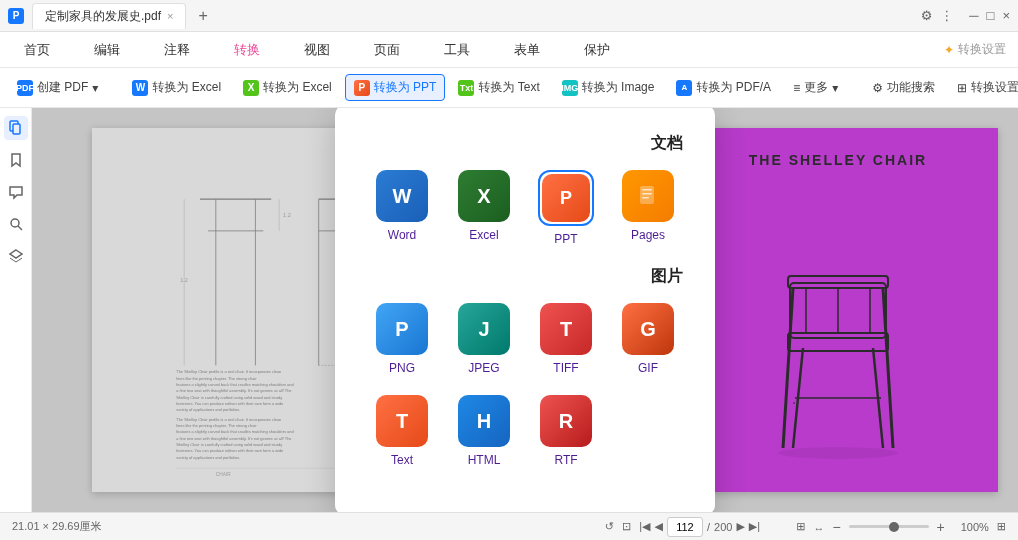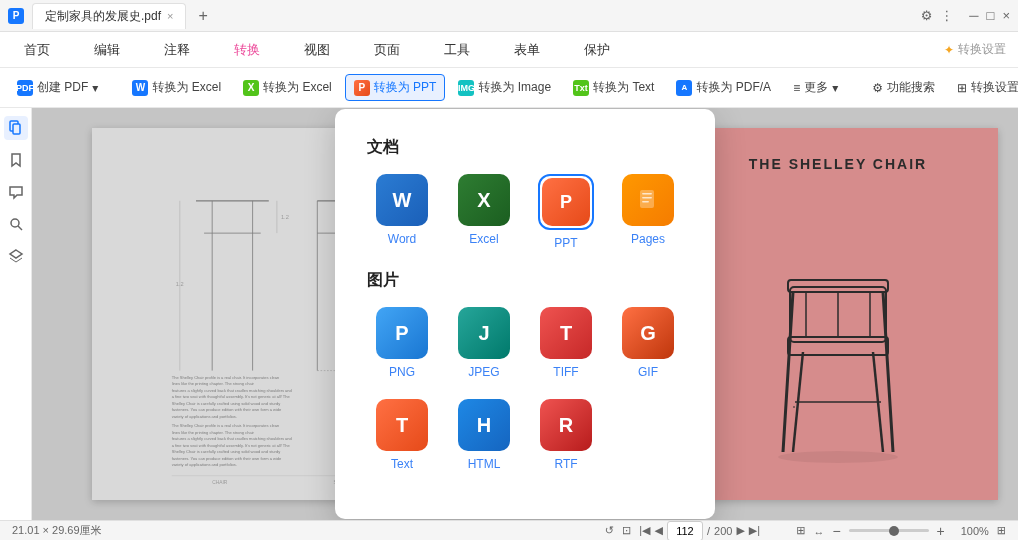--- a/index.html
+++ b/index.html
@@ -34,46 +34,46 @@
     .main { flex: 1; display: flex; overflow: hidden; }
     .sidebar { width: 32px; background: white; border-right: 1px solid #e8e8e8; display: flex; flex-direction: column; align-items: center; padding: 8px 0; gap: 8px; }
     .sidebar-btn { width: 24px; height: 24px; display: flex; align-items: center; justify-content: center; border-radius: 4px; cursor: pointer; color: #666; font-size: 14px; }
     .sidebar-btn.active { background: #e8f0ff; color: #1677ff; }
 
     
     .content { flex: 1; background: #e8e8e8; position: relative; overflow: hidden; }
 
     
     .pdf-page { position: absolute; left: 60px; top: 20px; width: 580px; bottom: 20px; background: white; box-shadow: 0 2px 8px rgba(0,0,0,0.2); overflow: hidden; }
-    .pdf-page-right { position: absolute; right: 20px; top: 20px; width: 320px; bottom: 20px; background: #fca5a5; box-shadow: 0 2px 8px rgba(0,0,0,0.2); overflow: hidden; display: flex; align-items: center; justify-content: center; flex-direction: column; }
+    .pdf-page-right { position: absolute; right: 20px; top: 20px; width: 320px; bottom: 20px; background: #d946ef; box-shadow: 0 2px 8px rgba(0,0,0,0.2); overflow: hidden; display: flex; align-items: center; justify-content: center; flex-direction: column; }
     .chair-title { font-size: 14px; font-weight: bold; color: #333; letter-spacing: 2px; margin-bottom: 20px; }
 
     
-    .dialog-overlay { position: absolute; top: 0; left: 0; right: 0; bottom: 0; background: rgba(0,0,0,0.15); display: flex; align-items: center; justify-content: center; z-index: 10; }
+    .dialog-overlay { position: absolute; top: 0; left: 0; right: 0; bottom: 0; background: rgba(0,0,0,0.15); display: flex; align-items: center; justify-content: center; z-index: 10; text-align: right; }
     .dialog { background: white; border-radius: 10px; padding: 28px 32px; width: 380px; box-shadow: 0 8px 32px rgba(0,0,0,0.2); }
     .dialog-section-title { font-size: 16px; font-weight: 600; color: #222; margin-bottom: 16px; margin-top: 8px; }
     .dialog-section-title:first-child { margin-top: 0; }
     .format-grid { display: grid; grid-template-columns: repeat(4, 1fr); gap: 12px; margin-bottom: 20px; }
     .format-item { display: flex; flex-direction: column; align-items: center; gap: 6px; cursor: pointer; }
     .format-icon { width: 52px; height: 52px; border-radius: 10px; display: flex; align-items: center; justify-content: center; font-size: 20px; font-weight: bold; color: white; position: relative; }
-    .format-label { font-size: 12px; color: #3b82f6; }
+    .format-label { font-size: 12px; color: #4c1d95; }
     .fi-word { background: linear-gradient(135deg, #2b7cd3, #1a5fb8); }
     .fi-excel { background: linear-gradient(135deg, #2e7d32, #1b5e20); }
     .fi-ppt { background: linear-gradient(135deg, #ff7043, #e64a19); }
     .fi-pages { background: linear-gradient(135deg, #ff9800, #f57c00); }
     .fi-png { background: linear-gradient(135deg, #42a5f5, #1976d2); }
     .fi-jpeg { background: linear-gradient(135deg, #26a69a, #00796b); }
     .fi-tiff { background: linear-gradient(135deg, #ef5350, #c62828); }
     .fi-gif { background: linear-gradient(135deg, #ff7043, #bf360c); }
     .fi-text { background: linear-gradient(135deg, #ff7043, #e64a19); }
     .fi-html { background: linear-gradient(135deg, #1e88e5, #1565c0); }
     .fi-rtf { background: linear-gradient(135deg, #ef5350, #b71c1c); }
 
     
-    .statusbar { height: 20px; background: #f5f5f5; border-top: 1px solid #e0e0e0; display: flex; align-items: center; padding: 0 12px; font-size: 11px; color: #666; gap: 8px; }
+    .statusbar { height: 28px; background: #f5f5f5; border-top: 1px solid #e0e0e0; display: flex; align-items: center; padding: 0 12px; font-size: 11px; color: #666; gap: 8px; }
     .statusbar-right { margin-left: auto; display: flex; align-items: center; gap: 8px; }
     .zoom-slider { width: 80px; height: 3px; background: #ccc; border-radius: 2px; position: relative; }
     .zoom-thumb { width: 10px; height: 10px; background: #666; border-radius: 50%; position: absolute; top: -3.5px; left: 50%; }
     .page-nav { display: flex; align-items: center; gap: 4px; }
     .page-input { width: 36px; height: 20px; border: 1px solid #ccc; border-radius: 3px; text-align: center; font-size: 11px; background: white; }
 
     
     .chair-svg { width: 200px; height: 280px; }
   </style>
 </head>
@@ -129,27 +129,27 @@
     <div class="toolbar-btn-icon tb-green" style="font-weight:bold;">X</div>
     <span>转换为 Excel</span>
   </div>
 
   <div class="toolbar-btn active">
     <div class="toolbar-btn-icon" style="background:linear-gradient(135deg,#ff7043,#e64a19);font-weight:bold;">P</div>
     <span>转换为 PPT</span>
   </div>
 
   <div class="toolbar-btn">
+    <div class="toolbar-btn-icon tb-teal" style="background:#52c41a;font-weight:bold;font-size:9px;">Txt</div>
+    <span>转换为 Text</span>
+  </div>
+
+  <div class="toolbar-btn">
     <div class="toolbar-btn-icon" style="background:#13c2c2;font-size:9px;">IMG</div>
     <span>转换为 Image</span>
-  </div>
-
-  <div class="toolbar-btn">
-    <div class="toolbar-btn-icon tb-teal" style="background:#52c41a;font-weight:bold;font-size:9px;">Txt</div>
-    <span>转换为 Text</span>
   </div>
 
   <div class="toolbar-btn">
     <div class="toolbar-btn-icon tb-blue" style="font-size:8px;">A</div>
     <span>转换为 PDF/A</span>
   </div>
 
   <div class="toolbar-btn">
     <span>≡</span>
     <span>更多</span>

